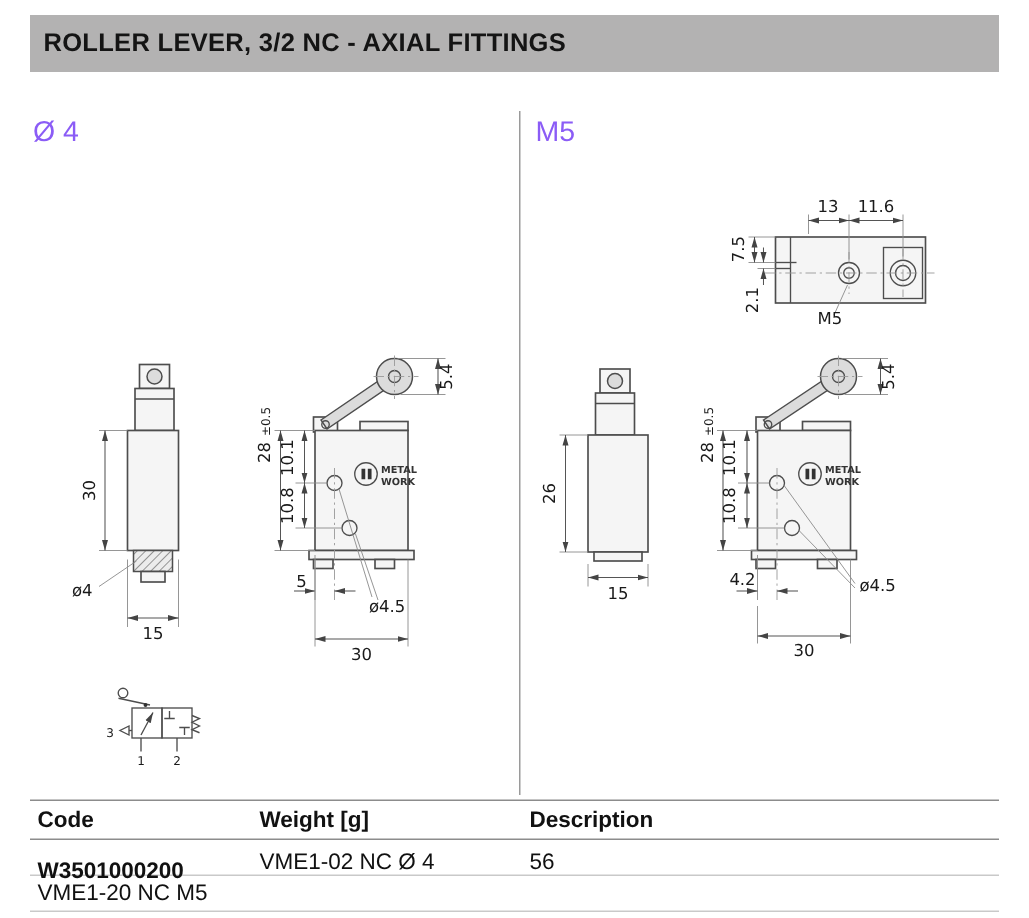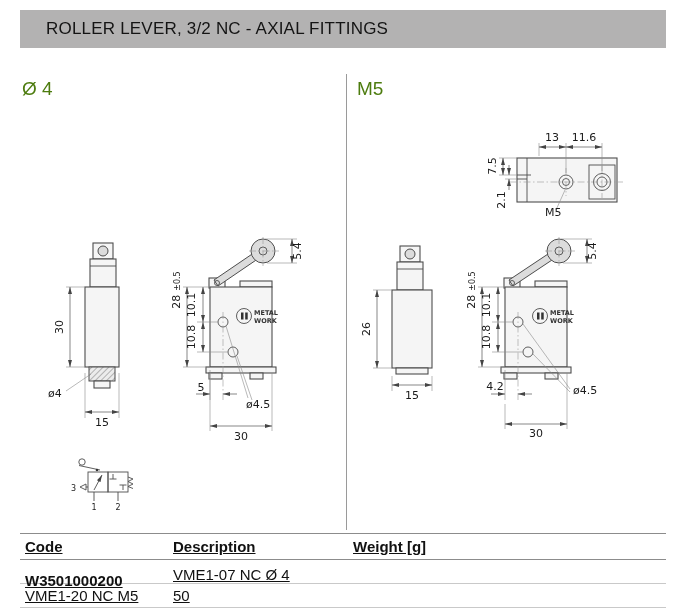--- a/index.html
+++ b/index.html
@@ -1,44 +1,44 @@
 <!DOCTYPE html>
 <html><head>
 <meta charset="utf-8">
 <style>
   * { margin:0; padding:0; box-sizing:border-box; }
   html,body { width:686px; height:612px; }
   body { background:#ffffff; font-family:"Liberation Sans", sans-serif; position:relative; overflow:hidden; }
   .page { position:absolute; inset:0; }
 
   .title-bar { position:absolute; left:20px; top:10px; width:646px; height:38px; background:#b3b2b2; }
-  .title-bar h1 { font-size:17px; font-weight:normal; color:#141414; line-height:38px; padding-left:26px; letter-spacing:.2px;border-radius:16px; }
-
-  .section-label { position:absolute; font-size:19px; color:#4d7c0f; }
+  .title-bar h1 { font-size:17px; font-weight:bold; color:#141414; line-height:38px; padding-left:9px; letter-spacing:.2px;border-radius:16px; }
+
+  .section-label { position:absolute; font-size:19px; color:#8b5cf6; }
   .label-left  { left:22px;  top:78px; }
   .label-right { left:357px; top:78px; }
 
   .divider { position:absolute; left:346px; top:74px; width:1px; height:456px; background:#9a9a9a; }
 
   svg.drawing { position:absolute; left:0; top:0; }
   .part  { fill:#f5f5f5; stroke:#4d4d4d; stroke-width:1.1; }
   .part2 { fill:#dcdcdc; stroke:#4d4d4d; stroke-width:1; }
   .pline { fill:none; stroke:#4d4d4d; stroke-width:.9; }
   .ext   { stroke:#8a8a8a; stroke-width:.6; }
   .dim   { stroke:#555555; stroke-width:.7; fill:none; }
   .cl    { stroke:#999999; stroke-width:.6; stroke-dasharray:7 2.5 1.5 2.5; fill:none; }
   .dtxt  { font:11px "DejaVu Sans", sans-serif; fill:#1a1a1a; }
   .stxt  { font:8px "DejaVu Sans", sans-serif; fill:#1a1a1a; }
   .ltxt  { font:bold 6.5px "DejaVu Sans", sans-serif; fill:#333333; }
   svg text { user-select:none; }
 
   .table { position:absolute; left:20px; top:533px; width:646px; border-top:1px solid #8c8c8c; font-size:15px; color:#111; }
   .trow  { display:grid; grid-template-columns:148px 180px 1fr; align-items:center; height:24px; border-bottom:1px solid #c9c9c9; }
   .trow.thead { height:26px; font-weight:bold; border-bottom:1px solid #8c8c8c; }
-  .cell { padding-left:5px; white-space:nowrap;text-decoration:underline; }
+  .cell { padding-left:5px; white-space:nowrap; }
   .cell.bold { font-weight:bold;margin-top:12px; }
 </style>
 </head>
 <body>
 
 <div class="page">
 
   <header class="title-bar">
     <h1>ROLLER LEVER, 3/2 NC - AXIAL FITTINGS</h1>
   </header>
@@ -269,26 +269,26 @@
       <line class="ext" x1="505" y1="404" x2="505" y2="429"></line>
       <line class="ext" x1="567" y1="373" x2="567" y2="429"></line>
       <line class="dim" x1="505" y1="424" x2="567" y2="424" marker-start="url(#as)" marker-end="url(#ae)"></line>
       <text class="dtxt" x="536" y="437" text-anchor="middle">30</text>
     </g>
   </svg>
 
   <div class="table">
     <div class="trow thead">
       <div class="cell">Code</div>
+      <div class="cell">Weight [g]</div>
       <div class="cell">Description</div>
-      <div class="cell">Weight [g]</div>
     </div>
     <div class="trow">
       <div class="cell bold">W3501000200</div>
-      <div class="cell">VME1-07 NC Ø 4</div>
+      <div class="cell">VME1-02 NC Ø 4</div>
+      <div class="cell">56</div>
     </div>
     <div class="trow">
       <div class="cell">VME1-20 NC M5</div>
-      <div class="cell">50</div>
     </div>
   </div>
 
 </div>
 
 </body></html>

